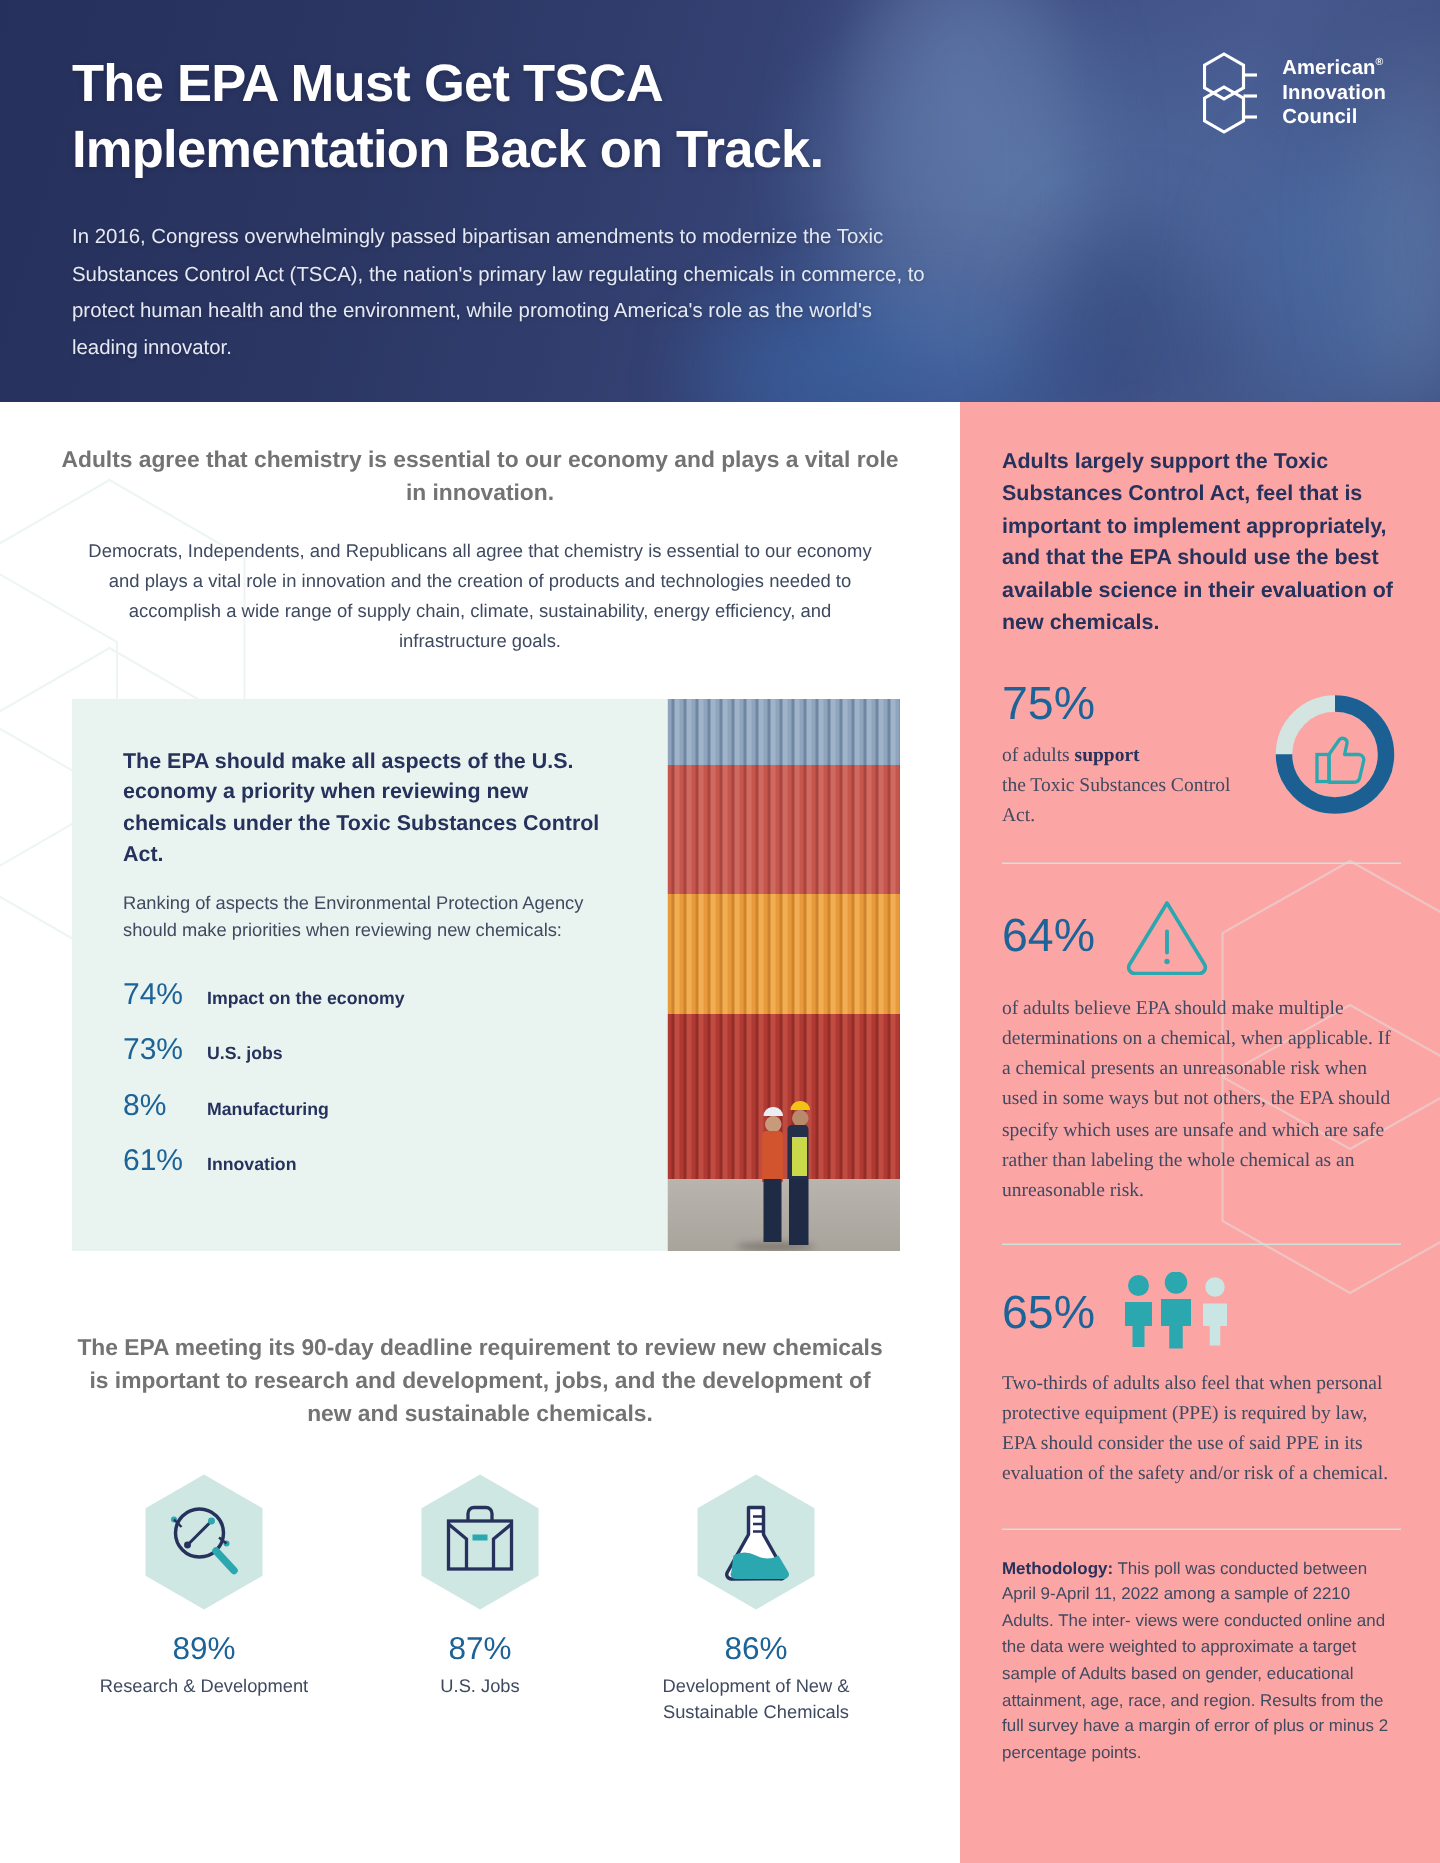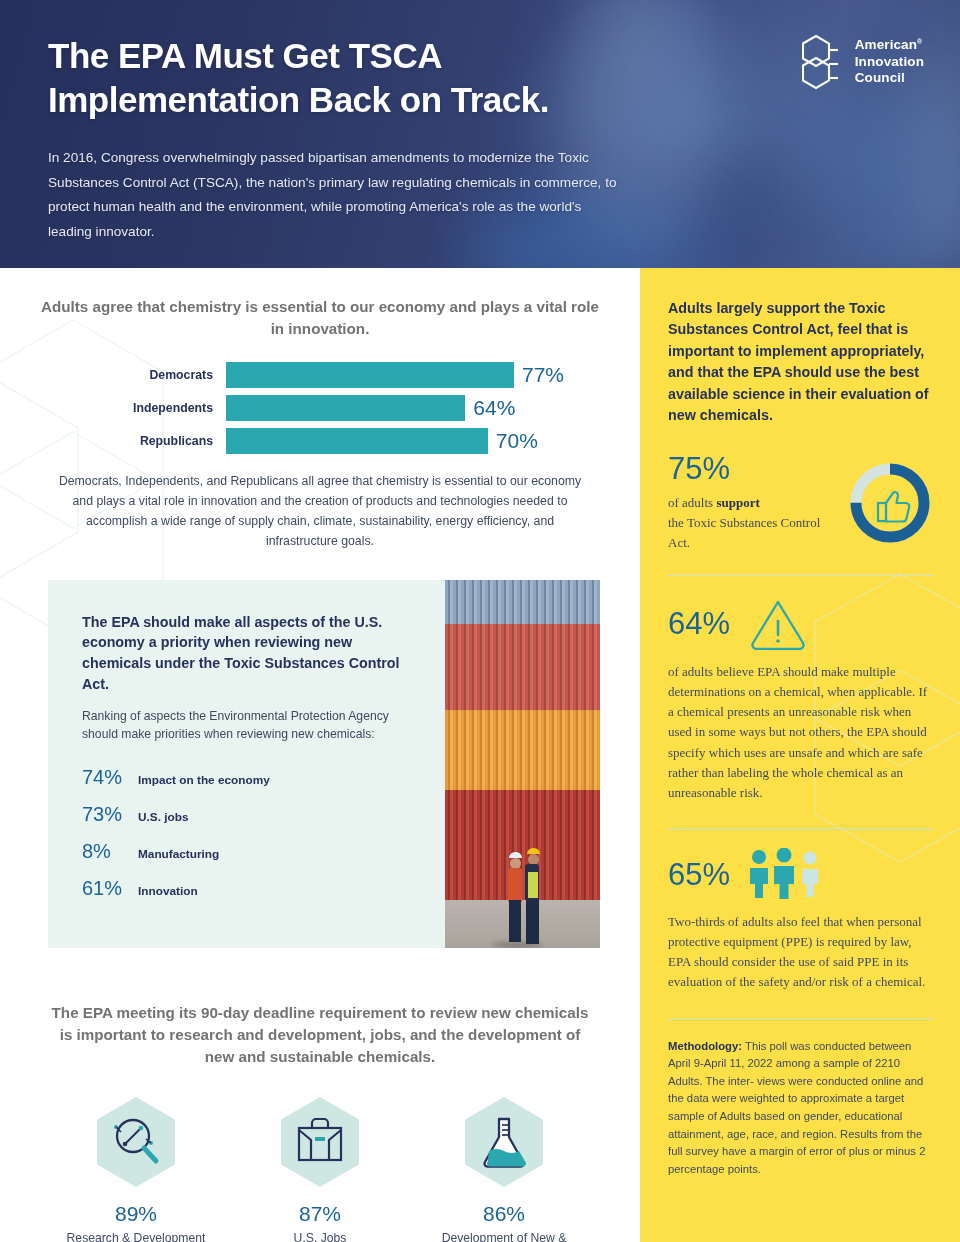--- a/index.html
+++ b/index.html
@@ -44,21 +44,21 @@
 
   .logo { position:absolute; right:36px; top:34px; z-index:4;
           display:flex; align-items:center; gap:7px; }
   .logo-text { color:#fff; font-size:13.5px; font-weight:bold;
                line-height:1.25; letter-spacing:.1px; }
   .logo-text sup { font-size:7px; vertical-align:super; }
 
   
   .body-wrap { position:relative; width:960px; height:974px; display:flex; }
   .left-col  { width:640px; position:relative; background:#fff; }
-  .right-col { width:320px; position:relative; background:#fde047; }
+  .right-col { width:320px; position:relative; background:#fca5a5; }
 
   
   .hexwm { position:absolute; opacity:.55; z-index:0; }
   .hexwm svg polygon { fill:none; stroke:#dfeeea; stroke-width:1.4; }
 
   
   .bar-block { position:relative; z-index:2; padding:28px 40px 0 40px; }
   .sec-title {
     text-align:center; color:#737373; font-weight:bold;
     font-size:15.2px; line-height:1.45;
@@ -182,47 +182,20 @@
     <div class="hexwm" style="left:-42px; top:46px;">
       <svg width="230" height="330" viewBox="0 0 230 330">
         <polygon points="115,6 205,58 205,162 115,214 25,162 25,58"></polygon>
         <polygon points="115,118 205,170 205,274 115,326 25,274 25,170"></polygon>
         <polygon points="30,62 120,114 120,218 30,270 -60,218 -60,114"></polygon>
       </svg>
     </div>
 
     <div class="bar-block">
       <div class="sec-title">Adults agree that chemistry is essential to our economy and plays a vital role in innovation.</div>
-      <div class="chart">
-
-        <div class="bar-row">
-          <div class="bar-label">Democrats</div>
-          <div class="bar-track">
-            <div class="bar-fill" style="width:77%"></div>
-            <div class="bar-val" style="left:77%">77%</div>
-          </div>
-        </div>
-
-        <div class="bar-row">
-          <div class="bar-label">Independents</div>
-          <div class="bar-track">
-            <div class="bar-fill" style="width:64%"></div>
-            <div class="bar-val" style="left:64%">64%</div>
-          </div>
-        </div>
-
-        <div class="bar-row">
-          <div class="bar-label">Republicans</div>
-          <div class="bar-track">
-            <div class="bar-fill" style="width:70%"></div>
-            <div class="bar-val" style="left:70%">70%</div>
-          </div>
-        </div>
-
-      </div>
       <div class="bar-caption">Democrats, Independents, and Republicans all agree that chemistry is essential to our economy and plays a vital role in innovation and the creation of products and technologies needed to accomplish a wide range of supply chain, climate, sustainability, energy efficiency, and infrastructure goals.</div>
     </div>
 
     <div class="epa-card">
       <div class="epa-text">
         <div class="epa-h">The EPA should make all aspects of the U.S. economy a priority when reviewing new chemicals under the Toxic Substances Control Act.</div>
         <div class="epa-sub">Ranking of aspects the Environmental Protection Agency should make priorities when reviewing new chemicals:</div>
         <div class="rank-list">
           <div class="rank-row">
             <div class="rank-pct">74%</div>

